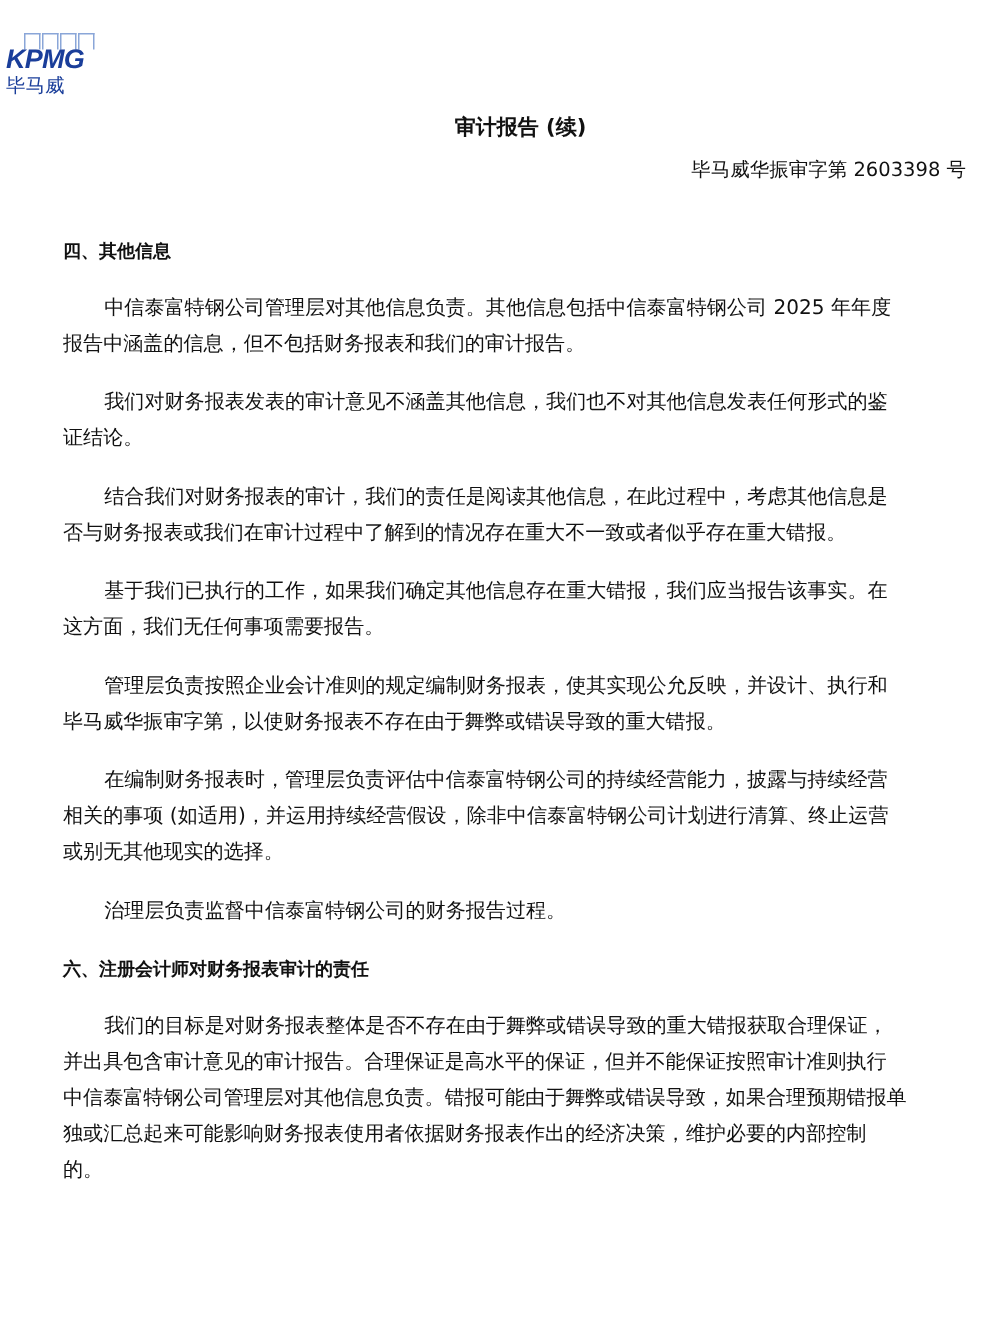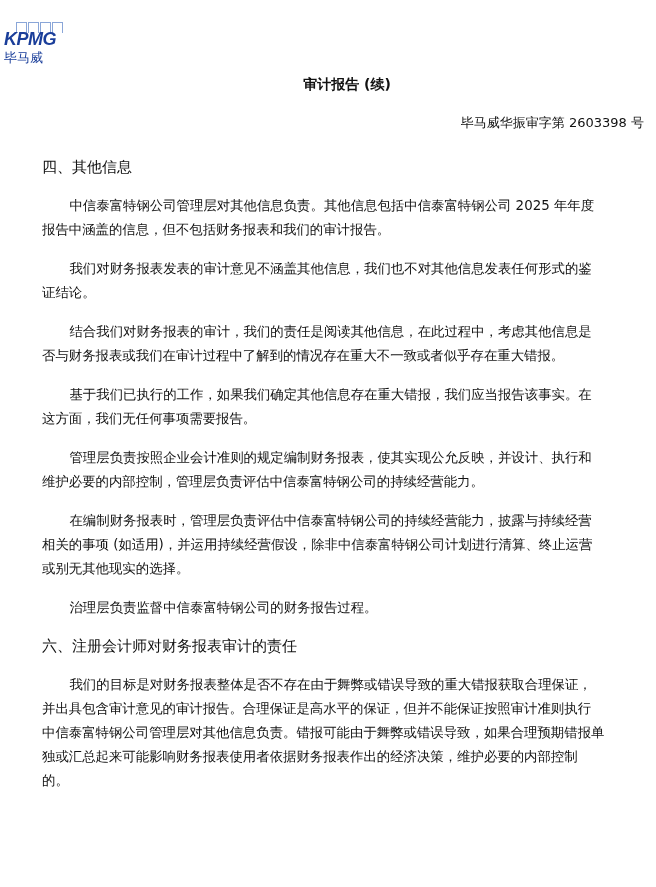--- a/index.html
+++ b/index.html
@@ -10,24 +10,24 @@
   }
   .logo { position: absolute; left: 4px; top: 2px; width: 64px; margin-top: 20px; }
   .logo-boxes { display: flex; gap: 1px; margin-left: 12px; }
   .logo-box { width: 11px; height: 11px; border: 1px solid #8aa6d8; border-bottom: none; box-sizing: border-box; }
   .logo-text { font-family: "Liberation Sans", sans-serif; font-weight: bold; font-style: italic;
     font-size: 18px; color: #1a3e9a; line-height: 14px; letter-spacing: -0.5px; margin-top: -1px; }
   .logo-cn { font-size: 13px; color: #1a3e9a; margin-top: 4px; line-height: 16px; }
 
   .title { position: absolute; top: 76px; left: 0; width: 656px; text-align: center;
     font-size: 14px; font-weight: bold; margin-left: 19px; }
-  .refno { position: absolute; top: 114px; right: 12px; font-size: 13px; }
+  .refno { position: absolute; top: 104px; right: 12px; font-size: 13px; }
 
   .content { position: absolute; left: 42px; top: 155px; width: 606px; font-size: 13.4px; }
-  .heading { font-weight: normal; font-size: 15px; height: 24px; line-height: 24px; }
+  .heading { font-weight: bold; font-size: 12px; height: 24px; line-height: 24px; }
   .para { margin-top: 15px; margin-bottom: 14px; }
   .line { height: 24px; line-height: 24px; white-space: nowrap; }
   .line.first { text-indent: 2.05em; }
 </style>
 </head>
 <body>
 
 <div class="logo">
   <div class="logo-boxes">
     <div class="logo-box"></div>
@@ -55,21 +55,21 @@
     <div class="para">
       <div class="line first">结合我们对财务报表的审计，我们的责任是阅读其他信息，在此过程中，考虑其他信息是</div>
       <div class="line">否与财务报表或我们在审计过程中了解到的情况存在重大不一致或者似乎存在重大错报。</div>
     </div>
     <div class="para">
       <div class="line first">基于我们已执行的工作，如果我们确定其他信息存在重大错报，我们应当报告该事实。在</div>
       <div class="line">这方面，我们无任何事项需要报告。</div>
     </div>
     <div class="para">
       <div class="line first">管理层负责按照企业会计准则的规定编制财务报表，使其实现公允反映，并设计、执行和</div>
-      <div class="line">维护必要的内部控制，管理层负责评估中信泰富特钢公司的持续经营能力。</div>
+      <div class="line">毕马威华振审字第，以使财务报表不存在由于舞弊或错误导致的重大错报。</div>
     </div>
     <div class="para">
       <div class="line first">在编制财务报表时，管理层负责评估中信泰富特钢公司的持续经营能力，披露与持续经营</div>
       <div class="line">相关的事项 (如适用)，并运用持续经营假设，除非中信泰富特钢公司计划进行清算、终止运营</div>
       <div class="line">或别无其他现实的选择。</div>
     </div>
     <div class="para">
       <div class="line first">治理层负责监督中信泰富特钢公司的财务报告过程。</div>
     </div>
     <div class="heading" style="margin-top: 0px;">六、注册会计师对财务报表审计的责任</div>

